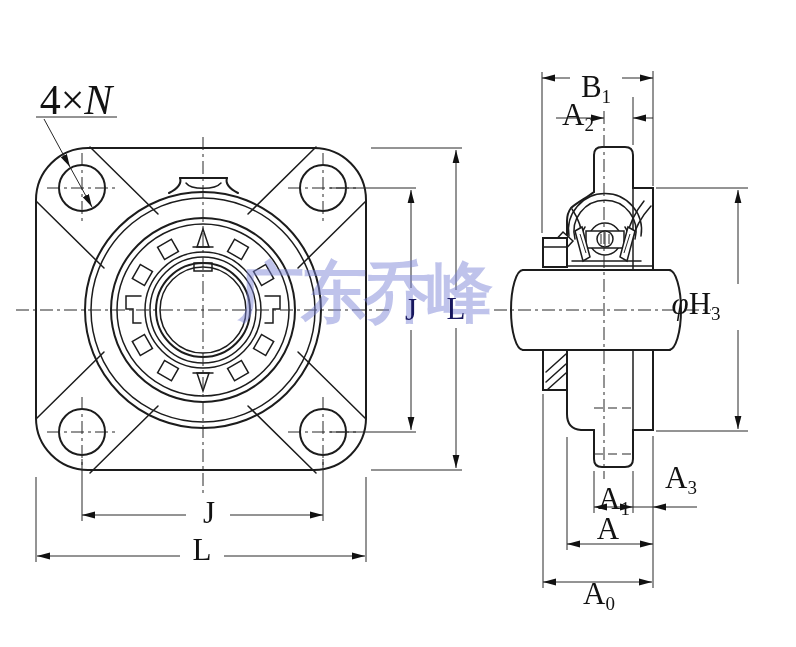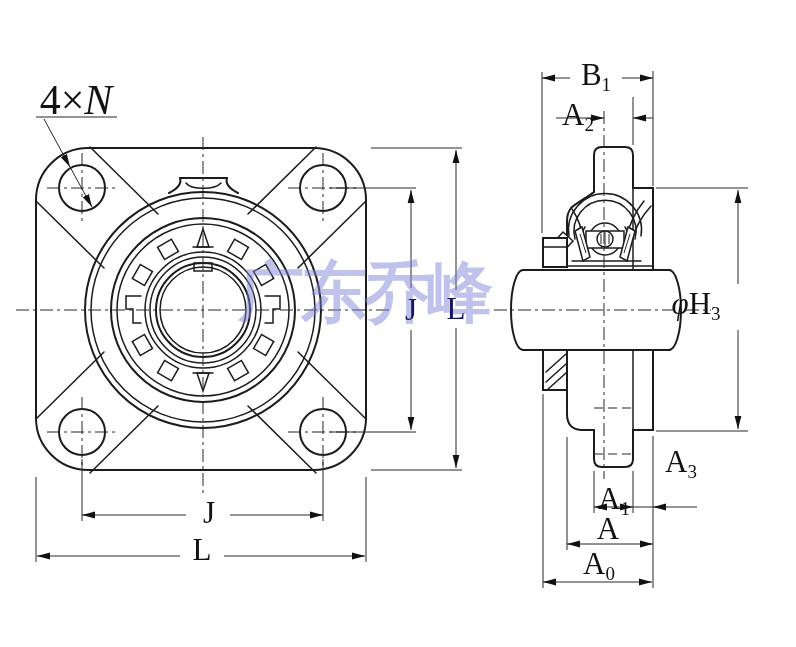--- a/index.html
+++ b/index.html
@@ -231,27 +231,27 @@
 
 <div id="watermark">广东乔峰</div>
 
 <div class="dim-label" style="left:76px;top:100px;font-size:42px"><span>4×</span><span class="it">N</span></div>
 
 <div class="dim-label navy" style="left:411px;top:309px">J</div>
 <div class="dim-label navy" style="left:456px;top:308px">L</div>
 <div class="dim-label" style="left:209px;top:512px">J</div>
 <div class="dim-label" style="left:202px;top:549px">L</div>
 
-<div class="dim-label" style="left:596px;top:76px"><span>B</span><span class="sub">1</span></div>
+<div class="dim-label" style="left:596px;top:88px"><span>B</span><span class="sub">1</span></div>
 
 <div class="dim-label" style="left:578px;top:116px"><span>A</span><span class="sub">2</span></div>
 
 <div class="dim-label" style="left:696px;top:305px"><span class="it">φ</span><span>H</span><span class="sub">3</span></div>
 
 <div class="dim-label" style="left:614px;top:500px"><span>A</span><span class="sub">1</span></div>
 
-<div class="dim-label" style="left:681px;top:463px"><span>A</span><span class="sub">3</span></div>
+<div class="dim-label" style="left:681px;top:479px"><span>A</span><span class="sub">3</span></div>
 
 <div class="dim-label" style="left:608px;top:528px">A</div>
 
-<div class="dim-label" style="left:599px;top:565px"><span>A</span><span class="sub">0</span></div>
+<div class="dim-label" style="left:599px;top:595px"><span>A</span><span class="sub">0</span></div>
 
 </div>
 
 </body></html>

